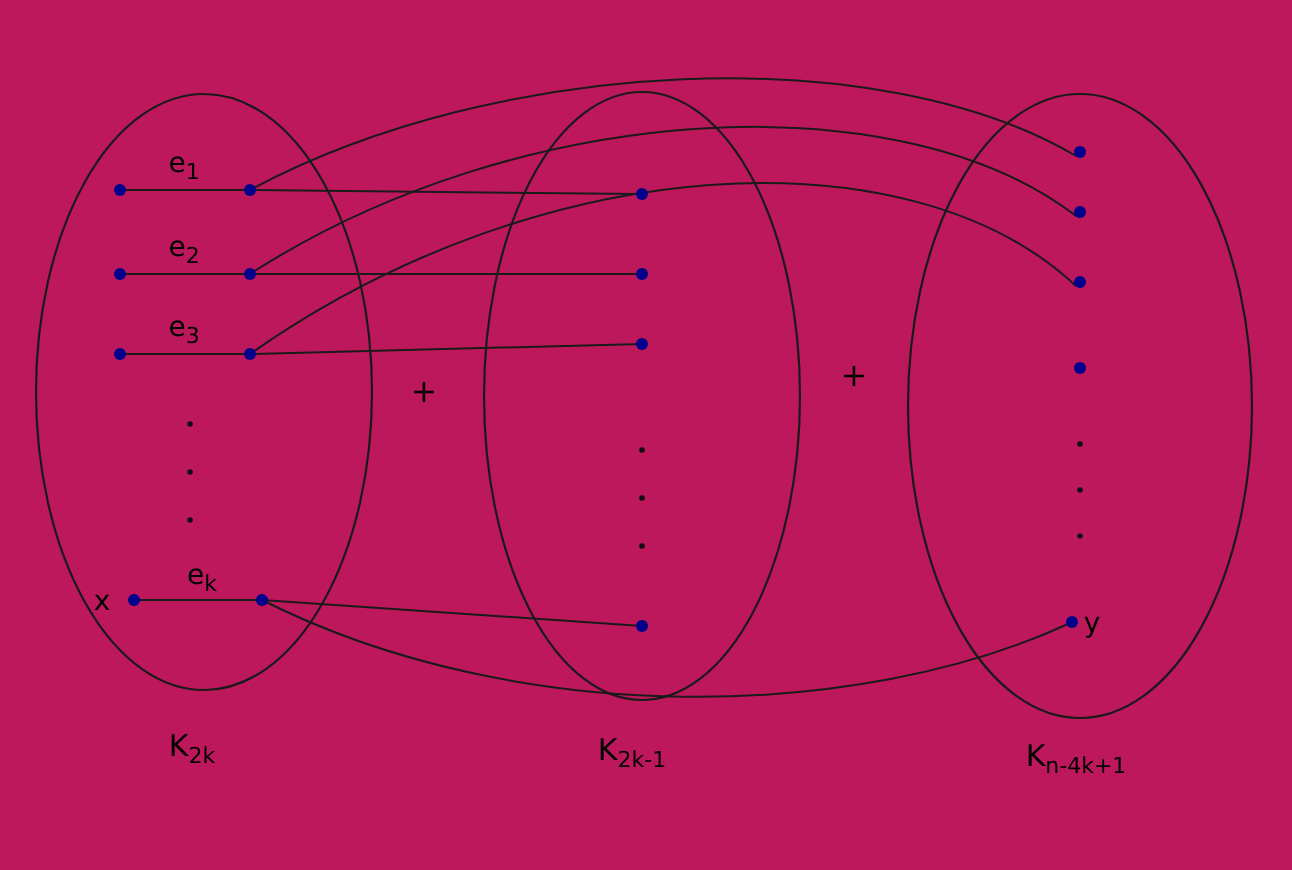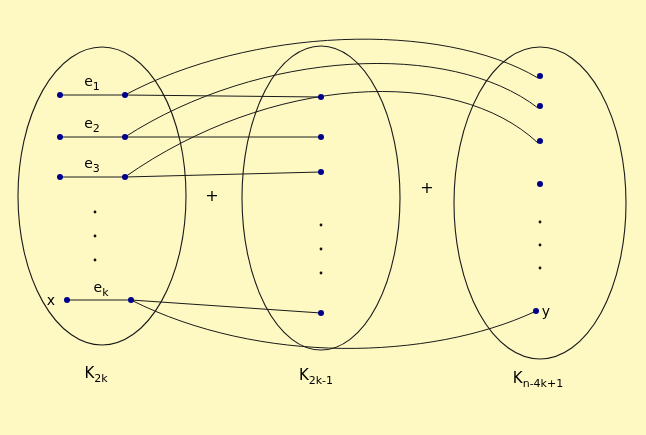--- a/index.html
+++ b/index.html
@@ -5,21 +5,21 @@
   html, body {
     margin: 0;
     padding: 0;
     background: #ffffff;
     font-family: "DejaVu Sans", "Liberation Sans", sans-serif;
   }
   #stage {
     position: relative;
     width: 646px;
     height: 435px;
-    background: #fef9c3;
+    background: #be185d;
     overflow: hidden;
   }
   svg text {
     font-family: "DejaVu Sans", "Liberation Sans", sans-serif;
   }
 </style>
 </head>
 <body>
 
 <div id="stage">

